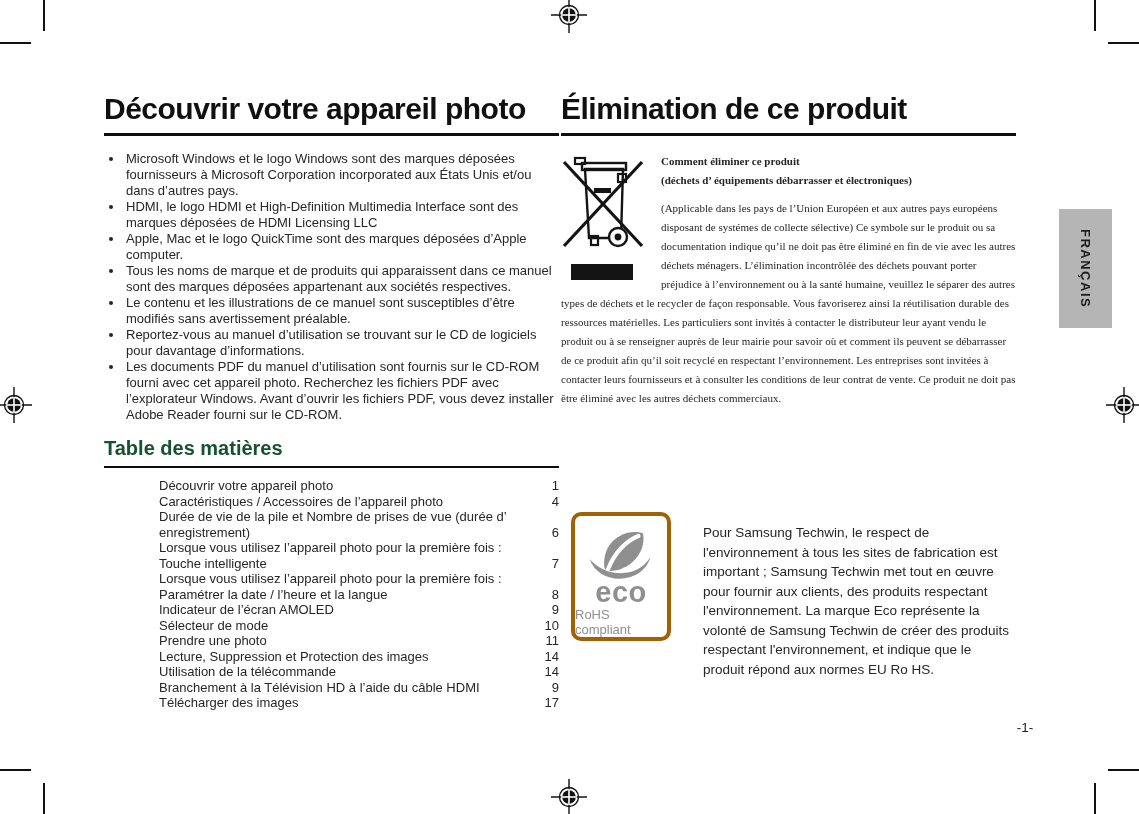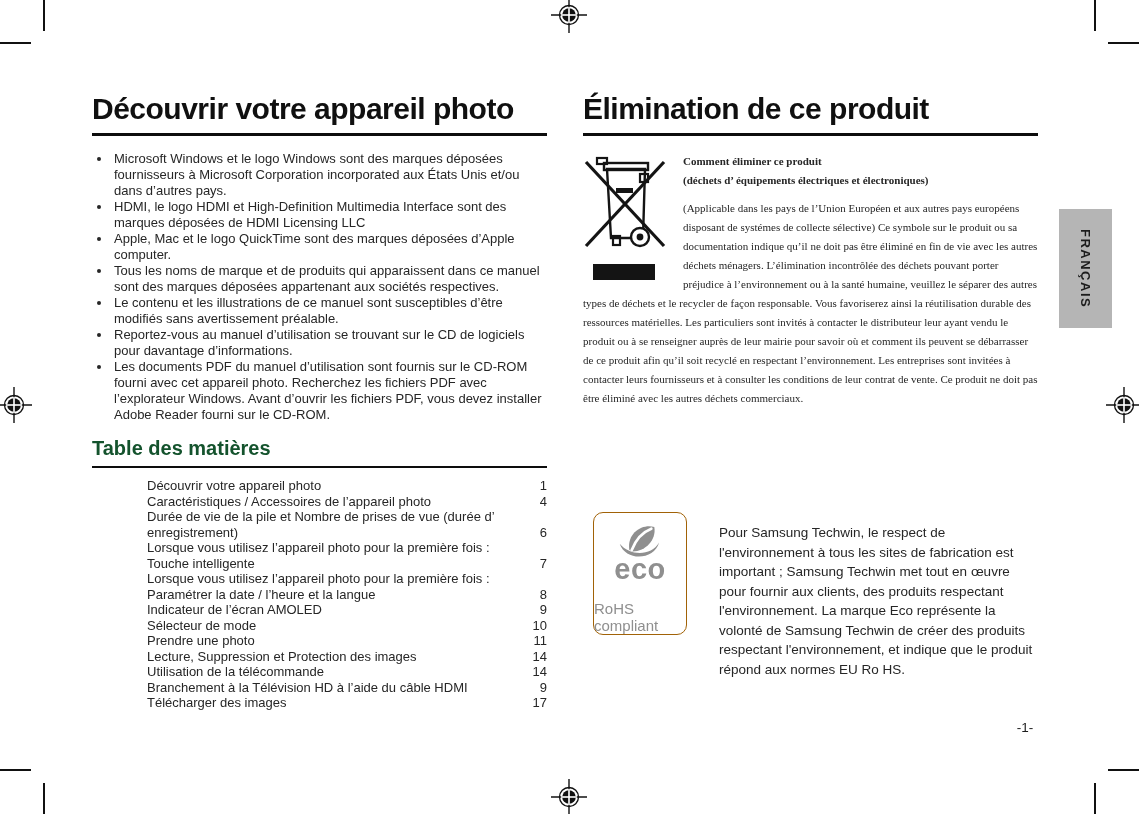--- a/index.html
+++ b/index.html
@@ -16,22 +16,22 @@
   
   .lang-tab{
     position:absolute;left:1059px;top:209px;width:53px;height:119px;
     background:#b5b5b5;display:flex;align-items:center;justify-content:center;
   }
   .lang-tab span{
     writing-mode:vertical-rl;font-weight:bold;font-size:13px;letter-spacing:1.5px;color:#1c1c1c;
   }
   
   .col{position:absolute;top:92px;width:455px;}
-  .col-left{left:92px;}
-  .col-right{left:583px;}
+  .col-left{left:104px;}
+  .col-right{left:561px;}
   h1.sec{
     margin:0;font-size:30px;font-weight:bold;color:#101010;letter-spacing:-0.5px;
     padding-bottom:7px;border-bottom:3px solid #0d0d0d;white-space:nowrap;
   }
   h2.sec{
     margin:14px 0 0 0;font-size:20px;font-weight:bold;color:#14532d;
     padding-bottom:6px;border-bottom:2.5px solid #0d0d0d;
   }
   
   ul.bullets{margin:15px 0 0 0;padding:0 0 0 20px;font-size:13px;line-height:16px;}
@@ -42,26 +42,26 @@
   .toc-label{flex:1 1 auto;}
   .toc-page{flex:0 0 26px;text-align:right;}
   
   .disposal{margin-top:16px;font-size:11px;line-height:19px;font-family:Liberation Serif, serif;}
   .weee-box{float:left;width:100px;height:126px;}
   .weee-bar{width:62px;height:16px;background:#141414;margin:6px 0 0 10px;}
   .disp-head{font-weight:bold;line-height:19px;}
   .disp-body{margin-top:9px;text-align:left;}
   .eco-wrap{margin-top:104px;display:flex;}
   .eco-logo{
-    width:92px;height:121px;border:1px solid #a16207;border-radius:10px;
+    width:92px;height:121px;border:4px solid #a16207;border-radius:10px;
     display:flex;flex-direction:column;align-items:center;justify-content:flex-start;
     margin-left:10px;flex:0 0 auto;
   }
   .eco-word{font-size:29px;font-weight:bold;color:#8f8f8f;line-height:26px;margin-top:-2px;letter-spacing:0.5px;}
-  .eco-sub{font-size:15px;color:#8f8f8f;margin-top:18px;}
+  .eco-sub{font-size:13px;color:#8f8f8f;margin-top:2px;}
   .eco-text{margin-left:32px;width:322px;font-size:13.5px;line-height:19.5px;padding-top:11px;}
   
   .page-num{position:absolute;left:1005px;top:720px;width:40px;text-align:center;font-size:13.5px;color:#1c1c1c;}
 </style>
 </head>
 <body>
 
 <div class="crop v" style="left:43px;top:0;"></div>
 <div class="crop h" style="left:0;top:42px;"></div>
 <div class="crop v" style="left:1094px;top:0;"></div>
@@ -188,21 +188,21 @@
         <rect x="33" y="36" width="17" height="5" fill="#141414"></rect>
         <rect x="30" y="84" width="7" height="9" fill="none" stroke="#141414" stroke-width="2.2"></rect>
         <circle cx="57" cy="85" r="9" fill="#fff" stroke="#141414" stroke-width="2.4"></circle>
         <circle cx="57" cy="85" r="3.4" fill="#141414"></circle>
         <line x1="3" y1="10" x2="81" y2="94" stroke="#141414" stroke-width="3.2"></line>
         <line x1="81" y1="10" x2="3" y2="94" stroke="#141414" stroke-width="3.2"></line>
       </svg>
       <div class="weee-bar"></div>
     </div>
     <div class="disp-head">Comment éliminer ce produit</div>
-    <div class="disp-head">(déchets d’ équipements électriques et électroniques)</div>
+    <div class="disp-head">(déchets d’ équipements débarrasser et électroniques)</div>
     <div class="disp-body">(Applicable dans les pays de l’Union Européen et aux autres pays européens disposant de systémes de collecte sélective) Ce symbole sur le produit ou sa documentation indique qu’il ne doit pas être éliminé en fin de vie avec les autres déchets ménagers. L’élimination incontrôlée des déchets pouvant porter préjudice à l’environnement ou à la santé humaine, veuillez le séparer des autres types de déchets et le recycler de façon responsable. Vous favoriserez ainsi la réutilisation durable des ressources matérielles. Les particuliers sont invités à contacter le distributeur leur ayant vendu le produit ou à se renseigner auprès de leur mairie pour savoir où et comment ils peuvent se débarrasser de ce produit afin qu’il soit recyclé en respectant l’environnement. Les entreprises sont invitées à contacter leurs fournisseurs et à consulter les conditions de leur contrat de vente. Ce produit ne doit pas être éliminé avec les autres déchets commerciaux.</div>
   </div>
 
   <div class="eco-wrap">
     <div class="eco-logo">
       <svg width="80" height="62" viewBox="0 0 80 62" style="margin-top:8px;">
         <path d="M22,48 C18,18 46,4 64,10 C68,32 48,52 26,51 Z" fill="#8f8f8f"></path>
         <path d="M26,49 C33,31 46,18 59,13" stroke="#ffffff" stroke-width="4.5" fill="none" stroke-linecap="round"></path>
         <path d="M6,38 C22,58 58,60 72,36 C64,66 16,68 6,38 Z" fill="#8f8f8f"></path>
       </svg>

